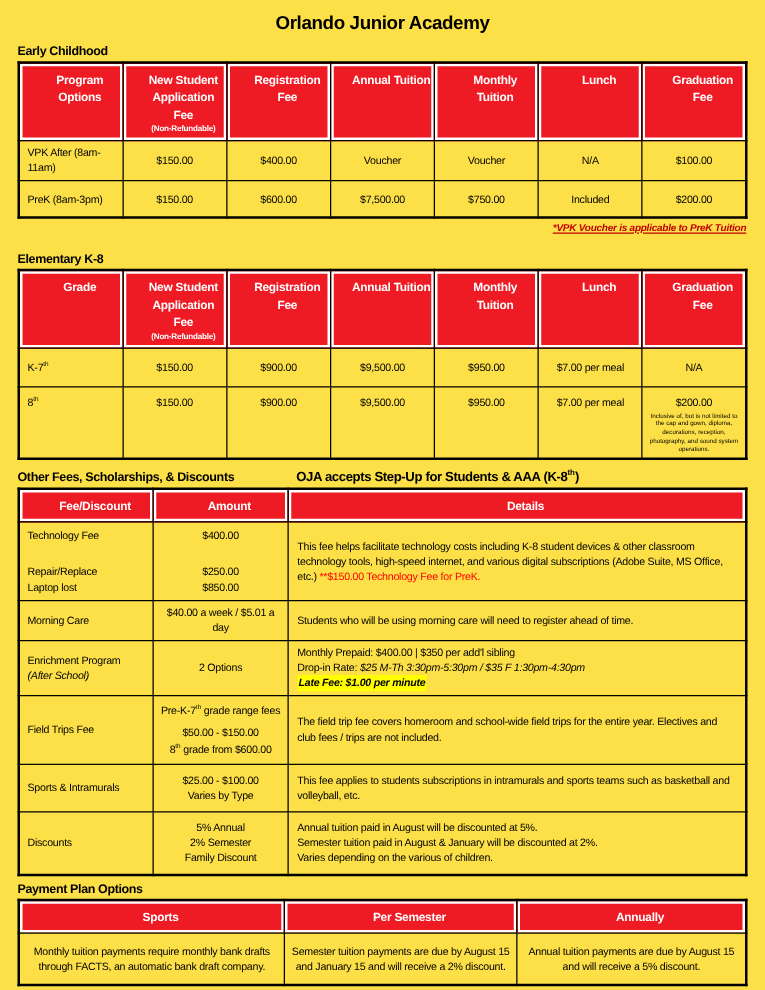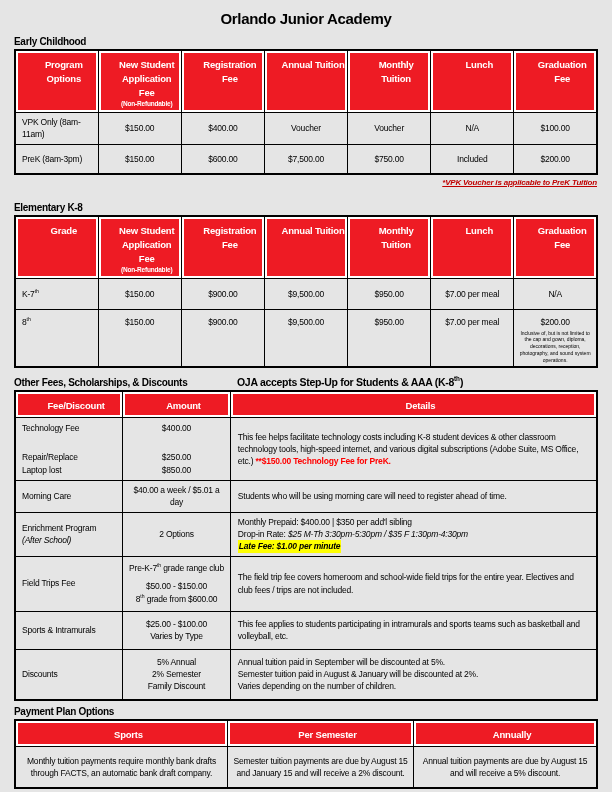--- a/index.html
+++ b/index.html
@@ -1,17 +1,17 @@
 <!DOCTYPE html>
 <html><head>
 <meta charset="utf-8">
 <style>
   html,body { margin:0; padding:0; background:#fff; }
   .page {
-    position:relative; width:612px; height:792px; background:#e5e5e5;
+    position:relative; width:612px; height:792px; background:#fde047;
     font-family:"Liberation Sans", sans-serif; color:#000;
     box-sizing:border-box; padding:8px 14px 0 14px; letter-spacing:-0.2px; overflow:hidden;
   }
   .doc-title { text-align:center; font-weight:bold; font-size:15px; line-height:1.5; letter-spacing:-0.3px; }
   .section-label { font-weight:bold; font-size:10px; margin:5px 0 2px 0; letter-spacing:-0.3px; }
   .section-row { display:flex; align-items:flex-end; margin:7px 0 2px 0; }
   .section-row .side-note { font-weight:bold; font-size:10.5px; margin-left:0; letter-spacing:-0.3px; }
   .section-row .section-label { margin:0; width:223px; }
 
   table.grid { width:100%; border-collapse:collapse; table-layout:fixed; border:2px solid #000; }
@@ -45,21 +45,21 @@
   .of td.detcol { text-align:left; padding-left:7px; padding-right:7px; }
   .of tr.tech td { height:56px; }
   .of tr.morning td { height:24px; }
   .of tr.enrich td { height:36px; }
   .of tr.field td { height:48px; }
   .of tr.sports td { height:31px; }
   .of tr.uniforms td { height:31px; }
   .of tr.discounts td { height:43px; }
   .gap-top { margin-top:17px; }
   .gap-sm { margin-top:6px; }
-  .red-note { color:#FF0000;font-weight:bold; }
+  .red-note { color:#FF0000; }
   .hl { background:#FFFF00; font-style:italic; font-weight:bold; display:inline-block; padding:0 1px; }
   .ital { font-style:italic; }
 
   
   .pp th { padding:4px 2px; }
   .pp td { vertical-align:top; text-align:justify; height:34px; padding:4px 7px; }
   .pp col.c0 { width:36.5%; } .pp col.c1 { width:32%; } .pp col.c2 { width:31.5%; }
 
   sup.s { font-size:60%; vertical-align:super; letter-spacing:0; }
 </style>
@@ -84,21 +84,21 @@
         </th>
         <th>Registration Fee</th>
         <th>Annual Tuition</th>
         <th>Monthly Tuition</th>
         <th>Lunch</th>
         <th>Graduation Fee</th>
       </tr>
     </thead>
     <tbody>
       <tr>
-        <td class="left">VPK Only (8am-11am)</td>
+        <td class="left">VPK After (8am-11am)</td>
         <td>$150.00</td>
         <td>$400.00</td>
         <td>Voucher</td>
         <td>Voucher</td>
         <td>N/A</td>
         <td>$100.00</td>
       </tr>
       <tr>
         <td class="left">PreK (8am-3pm)</td>
         <td>$150.00</td>
@@ -201,45 +201,45 @@
         <td>2 Options</td>
         <td class="detcol">
           <div>Monthly Prepaid: $400.00 | $350 per add'l sibling</div>
           <div><span>Drop-in Rate: </span><span class="ital">$25 M-Th 3:30pm-5:30pm / $35 F 1:30pm-4:30pm</span></div>
           <div><span class="hl">Late Fee: $1.00 per minute</span></div>
         </td>
       </tr>
       <tr class="field">
         <td class="feecol">Field Trips Fee</td>
         <td>
-          <div><span>Pre-K-7</span><sup class="s">th</sup><span> grade range club</span></div>
+          <div><span>Pre-K-7</span><sup class="s">th</sup><span> grade range fees</span></div>
           <div class="gap-sm">$50.00 - $150.00</div>
           <div><span>8</span><sup class="s">th</sup><span> grade from $600.00</span></div>
         </td>
         <td class="detcol">The field trip fee covers homeroom and school-wide field trips for the entire year. Electives and club fees / trips are not included.</td>
       </tr>
       <tr class="sports">
         <td class="feecol">Sports &amp; Intramurals</td>
         <td>
           <div>$25.00 - $100.00</div>
           <div>Varies by Type</div>
         </td>
-        <td class="detcol">This fee applies to students participating in intramurals and sports teams such as basketball and volleyball, etc.</td>
+        <td class="detcol">This fee applies to students subscriptions in intramurals and sports teams such as basketball and volleyball, etc.</td>
       </tr>
       <tr class="discounts">
         <td class="feecol">Discounts</td>
         <td>
           <div>5% Annual</div>
           <div>2% Semester</div>
           <div>Family Discount</div>
         </td>
         <td class="detcol">
-          <div>Annual tuition paid in September will be discounted at 5%.</div>
+          <div>Annual tuition paid in August will be discounted at 5%.</div>
           <div>Semester tuition paid in August &amp; January will be discounted at 2%.</div>
-          <div>Varies depending on the number of children.</div>
+          <div>Varies depending on the various of children.</div>
         </td>
       </tr>
     </tbody>
   </table>
 
   <div class="section-label">Payment Plan Options</div>
   <table class="grid pp">
     <colgroup>
         <col class="c0">
         <col class="c1">

